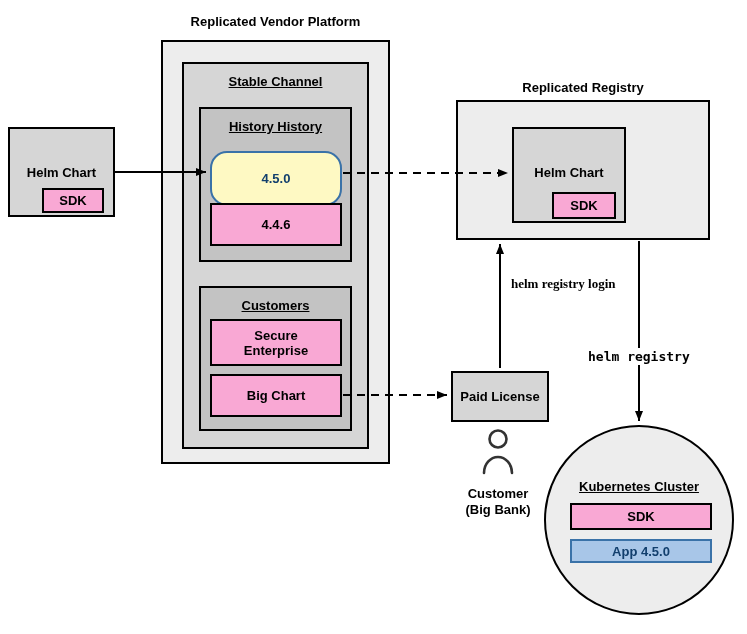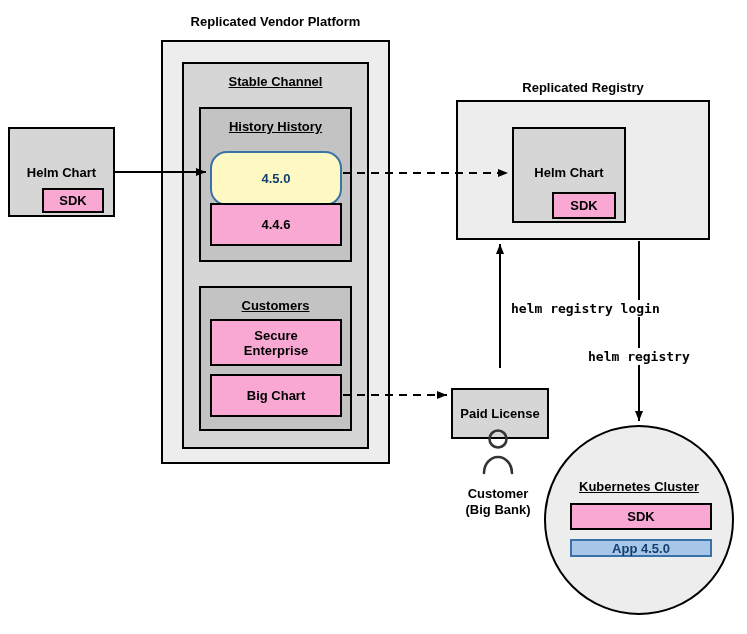--- a/index.html
+++ b/index.html
@@ -61,44 +61,44 @@
 
   <div class="lbl" style="left:456px; top:80px; width:254px;">Replicated Registry</div>
 
   <div class="box fill-outer" style="left:456px; top:100px; width:254px; height:140px;"></div>
 
   <div class="box fill-mid" style="left:512px; top:127px; width:114px; height:96px;">
     <div class="mid-label">Helm Chart</div>
     <div class="box fill-white center-flex" style="right:8px; bottom:2px; width:64px; height:27px;">SDK</div>
   </div>
 
-  <div class="box fill-mid center-flex" style="left:451px; top:388px; width:98px; height:51px; padding:0 4px;">Paid License</div>
+  <div class="box fill-mid center-flex" style="left:451px; top:371px; width:98px; height:51px; padding:0 4px;">Paid License</div>
 
   <svg class="person" style="left:478px; top:426px;" width="40" height="50" viewBox="0 0 40 50">
     <circle cx="20" cy="13" r="8.5" fill="none" stroke="#333" stroke-width="2.6"></circle>
     <path d="M6,47 a14,16 0 0 1 28,0" fill="none" stroke="#333" stroke-width="2.6" stroke-linecap="round"></path>
   </svg>
 
   <div class="lbl" style="left:457px; top:486px; width:82px;text-align:center;">Customer (Big Bank)</div>
 
   <div class="circle fill-outer" style="left:544px; top:425px; width:190px; height:190px;">
     <div class="box-title" style="top:52px;">Kubernetes Cluster</div>
     <div class="box fill-white center-flex" style="left:24px; top:76px; width:142px; height:27px;">SDK</div>
-    <div class="box accent center-flex" style="left: 24px; top: 112px; width: 142px; height: 18px; background: rgb(168, 198, 232); border-color: rgb(58, 114, 168); color: rgb(18, 63, 109);">App 4.5.0</div>
+    <div class="box accent center-flex" style="left: 24px; top: 112px; width: 142px; height: 24px; background: rgb(168, 198, 232); border-color: rgb(58, 114, 168); color: rgb(18, 63, 109);">App 4.5.0</div>
   </div>
 
   <svg class="arrows" width="747" height="634">
     <defs>
       <marker id="ah" markerUnits="userSpaceOnUse" markerWidth="12" markerHeight="10" refX="10" refY="4" orient="auto">
         <path d="M0,0 L10,4 L0,8 Z" fill="#000"></path>
       </marker>
     </defs>
     <line x1="115" y1="172" x2="206" y2="172" stroke="#000" stroke-width="2" marker-end="url(#ah)"></line>
     <line x1="343" y1="173" x2="508" y2="173" stroke="#000" stroke-width="2" stroke-dasharray="8 6" marker-end="url(#ah)"></line>
     <line x1="343" y1="395" x2="447" y2="395" stroke="#000" stroke-width="2" stroke-dasharray="8 6" marker-end="url(#ah)"></line>
     <line x1="500" y1="368" x2="500" y2="244" stroke="#000" stroke-width="2" marker-end="url(#ah)"></line>
     <line x1="639" y1="241" x2="639" y2="421" stroke="#000" stroke-width="2" marker-end="url(#ah)"></line>
   </svg>
 
-  <div class="cmd" style="left:508px; top:300px;">helm registry login</div>
+  <div class="cmd" style="left:508px; top:275px;font-family:Liberation Serif, serif;">helm registry login</div>
   <div class="cmd" style="left:585px; top:348px;">helm registry</div>
 
 </div>
 
 </body></html>

